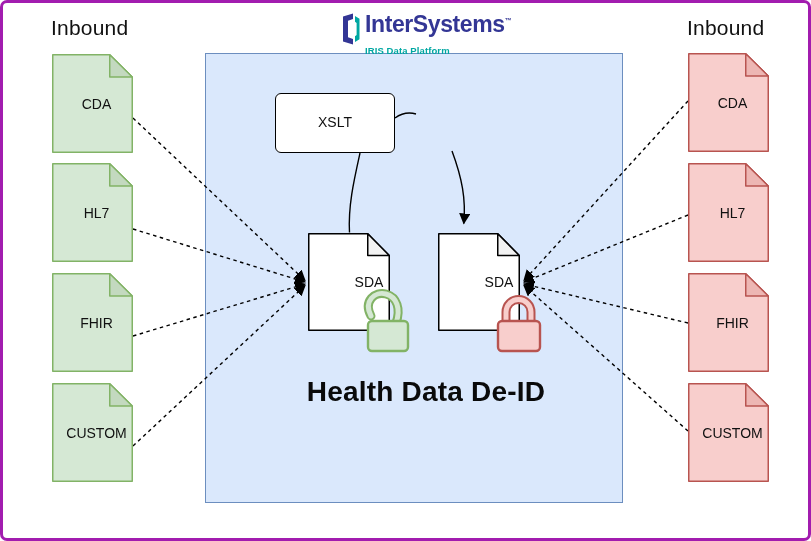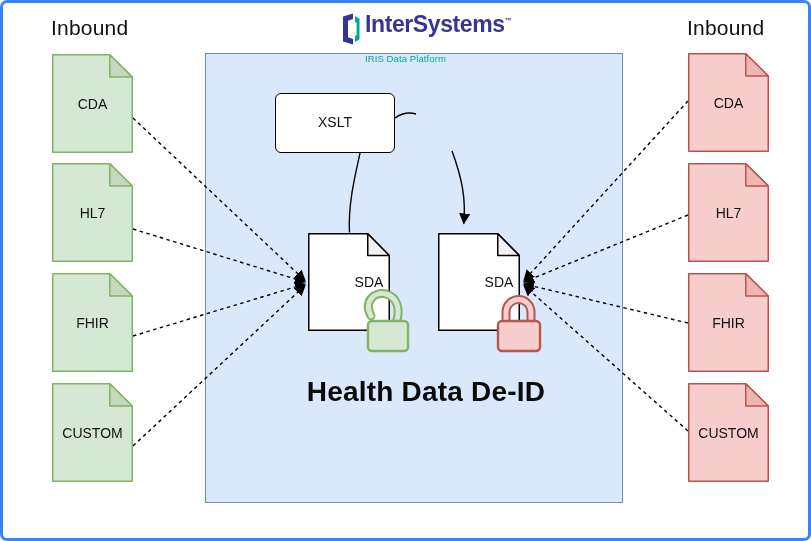--- a/index.html
+++ b/index.html
@@ -1,31 +1,31 @@
 <!DOCTYPE html>
 <html><head>
 <meta charset="utf-8">
 <style>
   html,body{margin:0;padding:0;background:#fff;font-family:"Liberation Sans","DejaVu Sans",sans-serif;}
-  .canvas{position:relative;width:811px;height:541px;box-sizing:border-box;border:3px solid #3b82f6;border-radius:7px;background:#ffffff;overflow:hidden;}
+  .canvas{position:relative;width:811px;height:541px;box-sizing:border-box;border:3px solid #a21caf;border-radius:7px;background:#ffffff;overflow:hidden;}
   .overlay{position:absolute;left:0;top:0;width:811px;height:541px;pointer-events:none;}
   .heading{position:absolute;top:13px;font-size:21px;color:#111;letter-spacing:0.2px;}
   .heading.inbound{left:48px;}
   .heading.outbound{left:684px;}
   .logo{position:absolute;left:338px;top:10px;display:flex;align-items:flex-start;}
   .logo-text{margin-left:5px;line-height:1;}
   .logo-brand{font-size:23px;font-weight:bold;color:#333695;letter-spacing:-0.4px;}
   .logo-tm{font-size:7px;font-weight:bold;color:#333695;vertical-align:9px;}
-  .logo-sub{font-size:9.5px;font-weight:normal;color:#00A7A2;margin-top:18px;letter-spacing:0.1px;}
+  .logo-sub{font-size:9.5px;font-weight:bold;color:#00A7A2;margin-top:10px;letter-spacing:0.1px;}
   .container-box{position:absolute;left:202px;top:50px;width:418px;height:450px;background:#dae8fc;border:1px solid #6c8ebf;box-sizing:border-box;}
   .process-box{position:absolute;box-sizing:border-box;background:#ffffff;border:1.4px solid #000;display:flex;align-items:center;justify-content:center;text-align:center;font-size:14px;color:#111;line-height:1.25;}
   .box-xslt{left:272px;top:90px;width:120px;height:60px;border-radius:6px;}
   .box-helper{left:413px;top:89px;width:129px;height:60px;}
   .title{position:absolute;left:202px;top:373px;width:418px;text-align:center;font-size:28px;font-weight:bold;color:#0a0a0a;letter-spacing:0.2px;margin-left:12px;}
-  .doc{position:absolute;width:81px;height:99px;}
+  .doc{position:absolute;width:81px;height:99px;padding-left:8px;}
   .doc svg{position:absolute;left:0;top:0;}
   .doc .lbl{position:absolute;left:0;top:0;width:100%;height:100%;display:flex;align-items:center;justify-content:center;font-size:14px;color:#111;}
   .sda{position:absolute;width:82px;height:98px;}
   .sda .lbl{position:absolute;left:0;top:0;width:100%;height:100%;display:flex;align-items:center;justify-content:center;font-size:14px;color:#111;padding-left:20px;}
   .lock{position:absolute;width:60px;height:68px;}
 </style>
 </head>
 <body>
 
 <div class="canvas">

